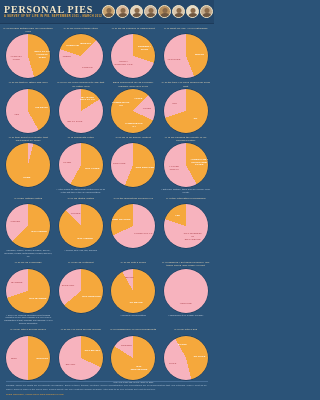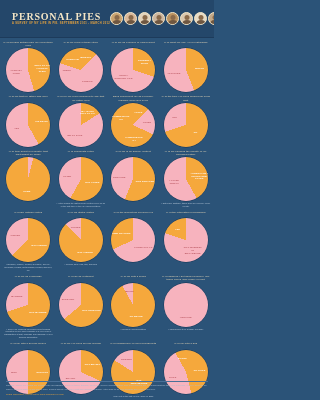--- a/index.html
+++ b/index.html
@@ -6,24 +6,24 @@
   body{
     width:214px;height:400px;overflow:hidden;
     background:#2b5378;
     font-family:"Liberation Sans",sans-serif;
     -webkit-font-smoothing:antialiased;
   }
   .poster{position:relative;width:214px;height:400px;background:#2b5378;box-sizing:border-box;}
 
   
   .header{
-    position:relative;height:38px;background:#24476a;
+    position:relative;height:24px;background:#24476a;
     border-bottom:1px solid #1d3b5b;
     display:flex;align-items:center;justify-content:space-between;
-    padding:0 12px;box-sizing:border-box;
+    padding:0 4px;box-sizing:border-box;
   }
   .title-wrap{display:flex;flex-direction:column;justify-content:center;}
   .title{
     color:#f2e6c8;font-family:"Liberation Serif",serif;font-weight:bold;
     font-size:10px;letter-spacing:0.8px;line-height:10px;
     text-shadow:0 1px 0 #16304d;
   }
   .subtitle{
     color:#e8a33d;font-size:2.6px;letter-spacing:0.35px;line-height:4px;
     font-weight:bold;white-space:nowrap;

